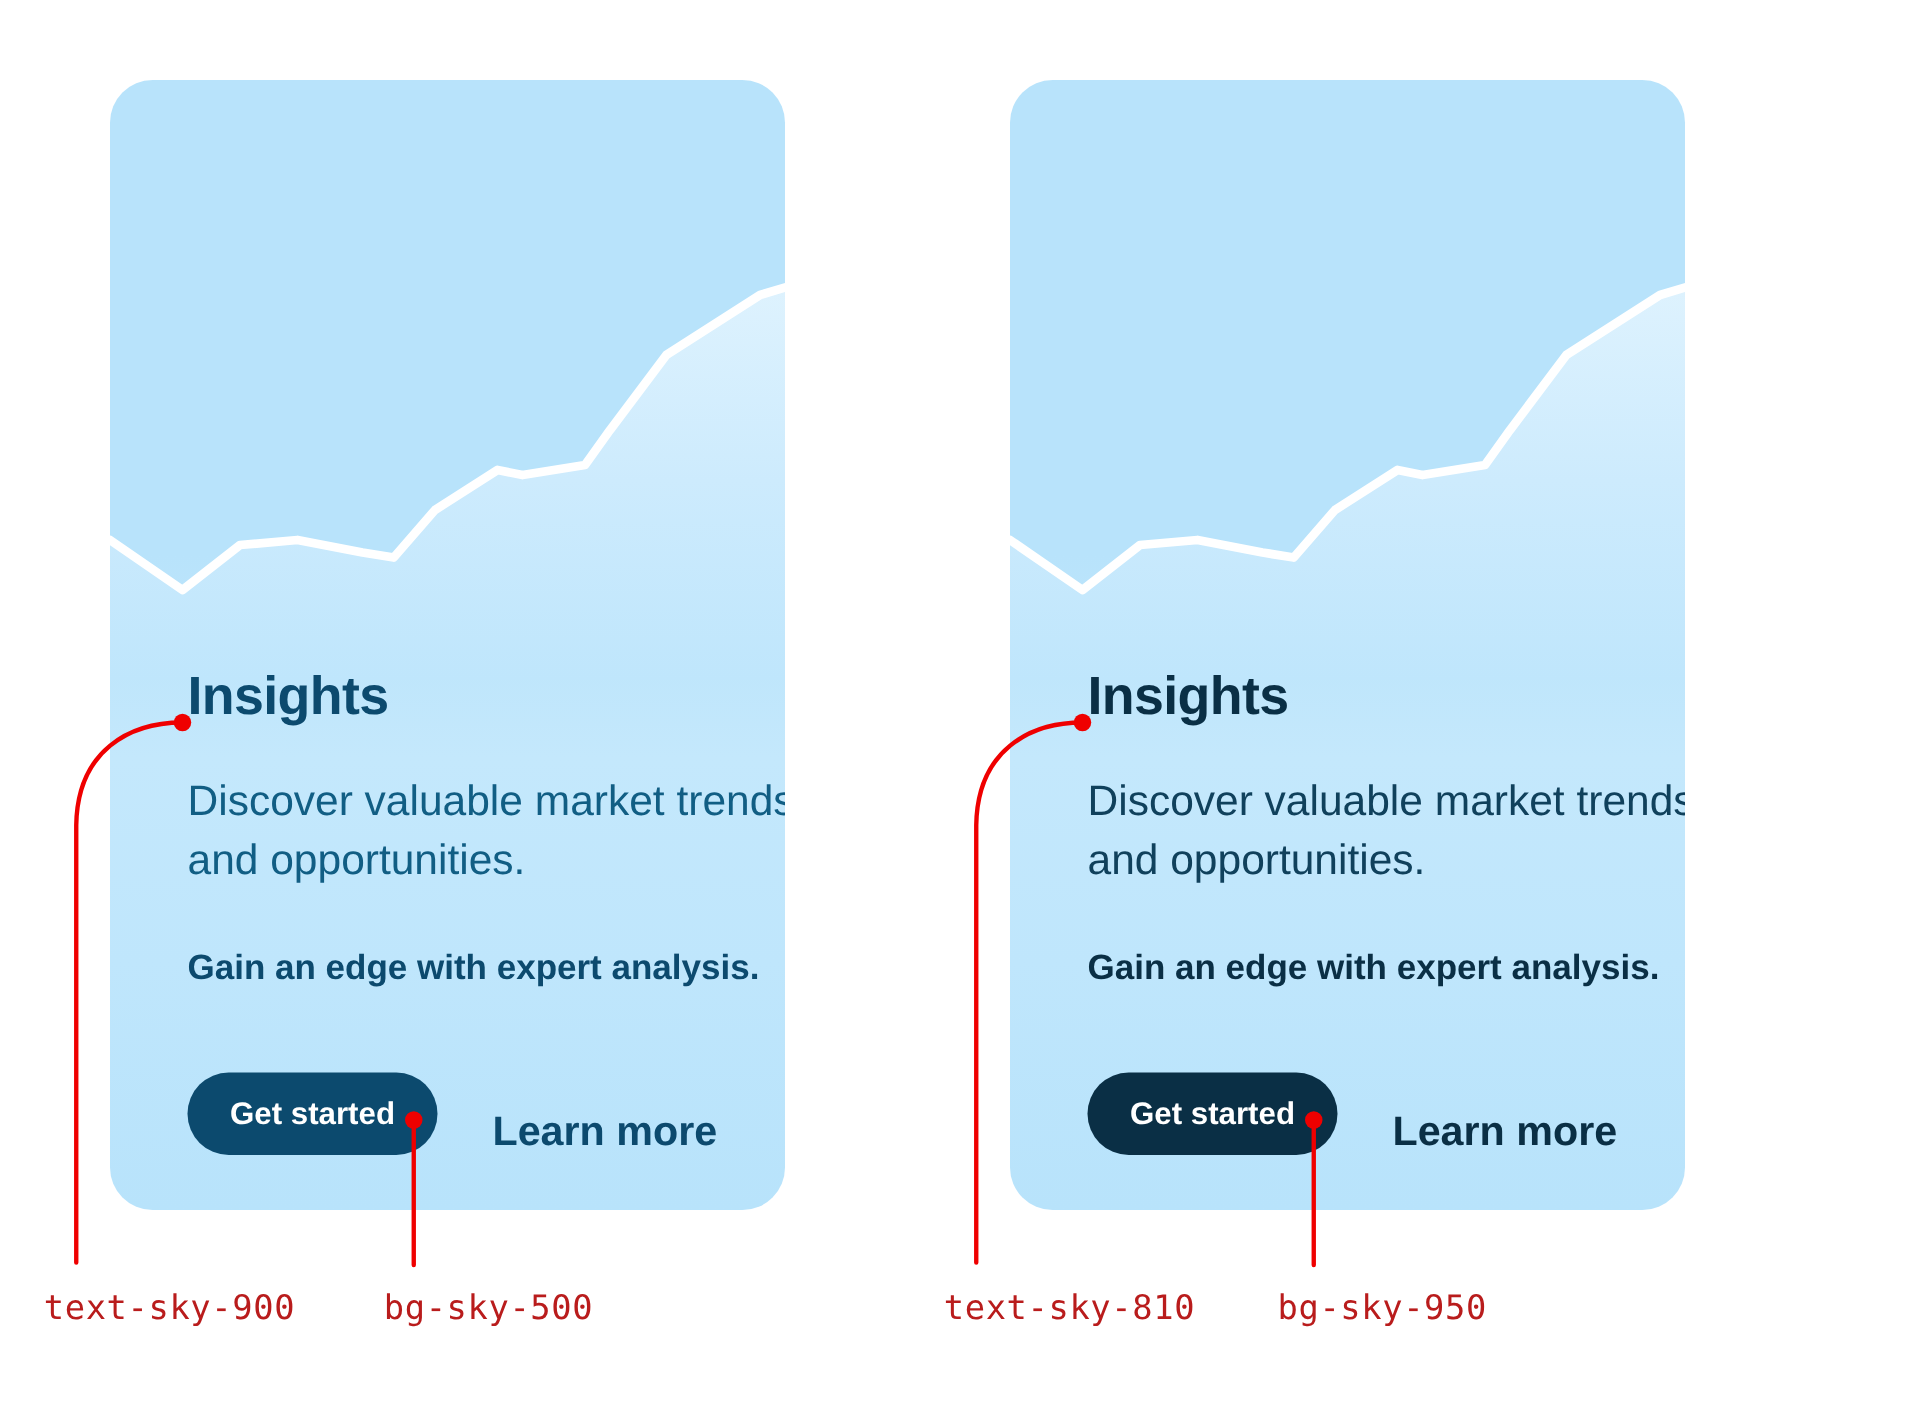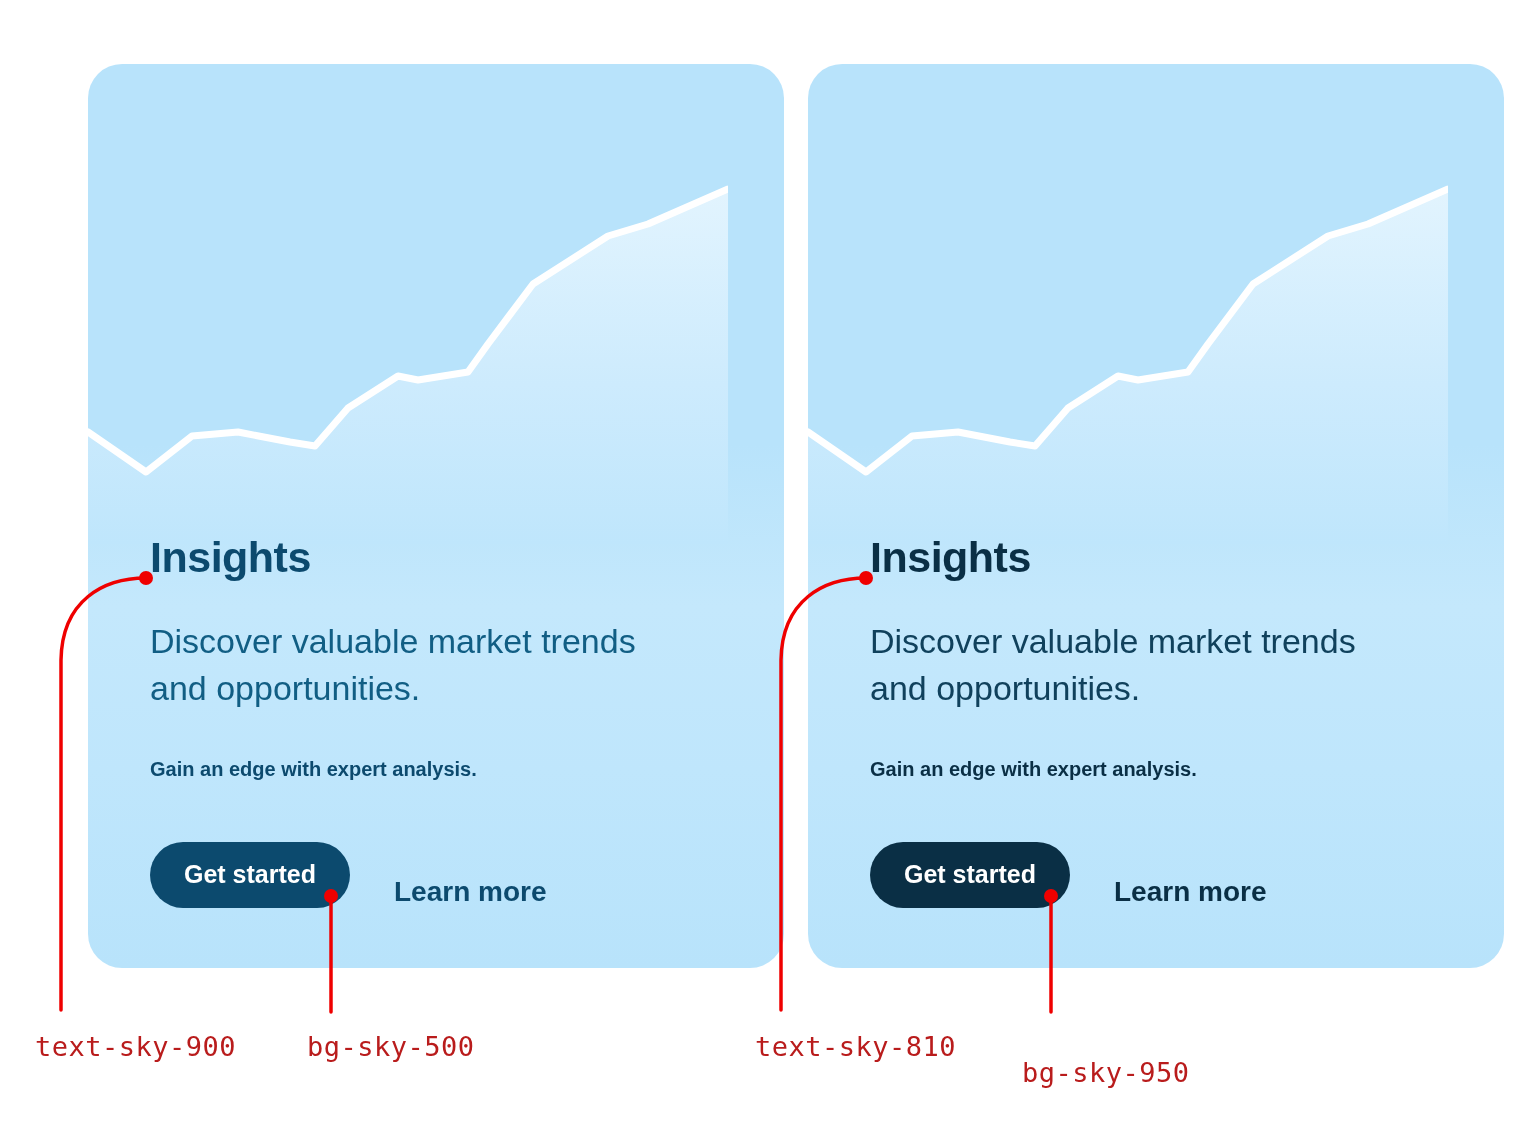--- a/index.html
+++ b/index.html
@@ -17,21 +17,21 @@
   }
 
   .stage {
     position: absolute;
     inset: 0;
   }
 
   
   .card {
     position: absolute;
-    width: 696px;
+    width: 540px;
     height: 904px;
     border-radius: 34px;
     overflow: hidden;
     background: linear-gradient(180deg, #b8e3fb 0%, #b8e3fb 42%, #c4e8fc 60%, #bfe6fc 78%, #b8e3fb 100%);
   }
   #card-900 { left: 88px; top: 64px; }
   #card-950 { left: 808px; top: 64px; }
 
   .card-chart {
     position: absolute;
@@ -61,21 +61,21 @@
   .card-desc {
     margin: 39px 0 0 0;
     font-size: 34px;
     line-height: 1.38;
     font-weight: 400;
     max-width: 505px;
   }
 
   .card-sub {
     margin: 44px 0 0 0;
-    font-size: 20px;
+    font-size: 28px;
     line-height: 1.3;
     font-weight: 700;
   }
 
   .card-actions {
     margin-top: 51px;
     display: flex;
     align-items: flex-end;
     gap: 44px;
   }
@@ -89,21 +89,21 @@
     border: none;
     border-radius: 999px;
     color: #ffffff;
     font-family: "Liberation Sans", sans-serif;
     font-size: 25px;
     font-weight: 700;
     cursor: pointer;
   }
 
   .btn-link {
-    font-size: 28px;
+    font-size: 33px;
     font-weight: 700;
     text-decoration: none;
     cursor: pointer;
     margin-top: 43px;
   }
 
   
   #card-900 .card-title,
   #card-900 .card-desc,
   #card-900 .card-sub,
@@ -130,21 +130,21 @@
     position: absolute;
     font-family: "DejaVu Sans Mono", "Liberation Mono", monospace;
     font-size: 27px;
     letter-spacing: 0.5px;
     color: #b91c1c;
     white-space: nowrap;
   }
   #label-text-900 { left: 35px;  top: 1031px; }
   #label-bg-900   { left: 307px; top: 1031px; }
   #label-text-950 { left: 755px; top: 1031px; }
-  #label-bg-950   { left: 1022px;top: 1057px; }
+  #label-bg-950   { left: 1022px;top: 1031px; }
 </style>
 </head>
 <body>
 
 <div class="stage">
 
   <div class="card" id="card-900">
 
     <div class="card-chart">
       <svg viewBox="0 0 640 480" preserveAspectRatio="none" aria-hidden="true">

